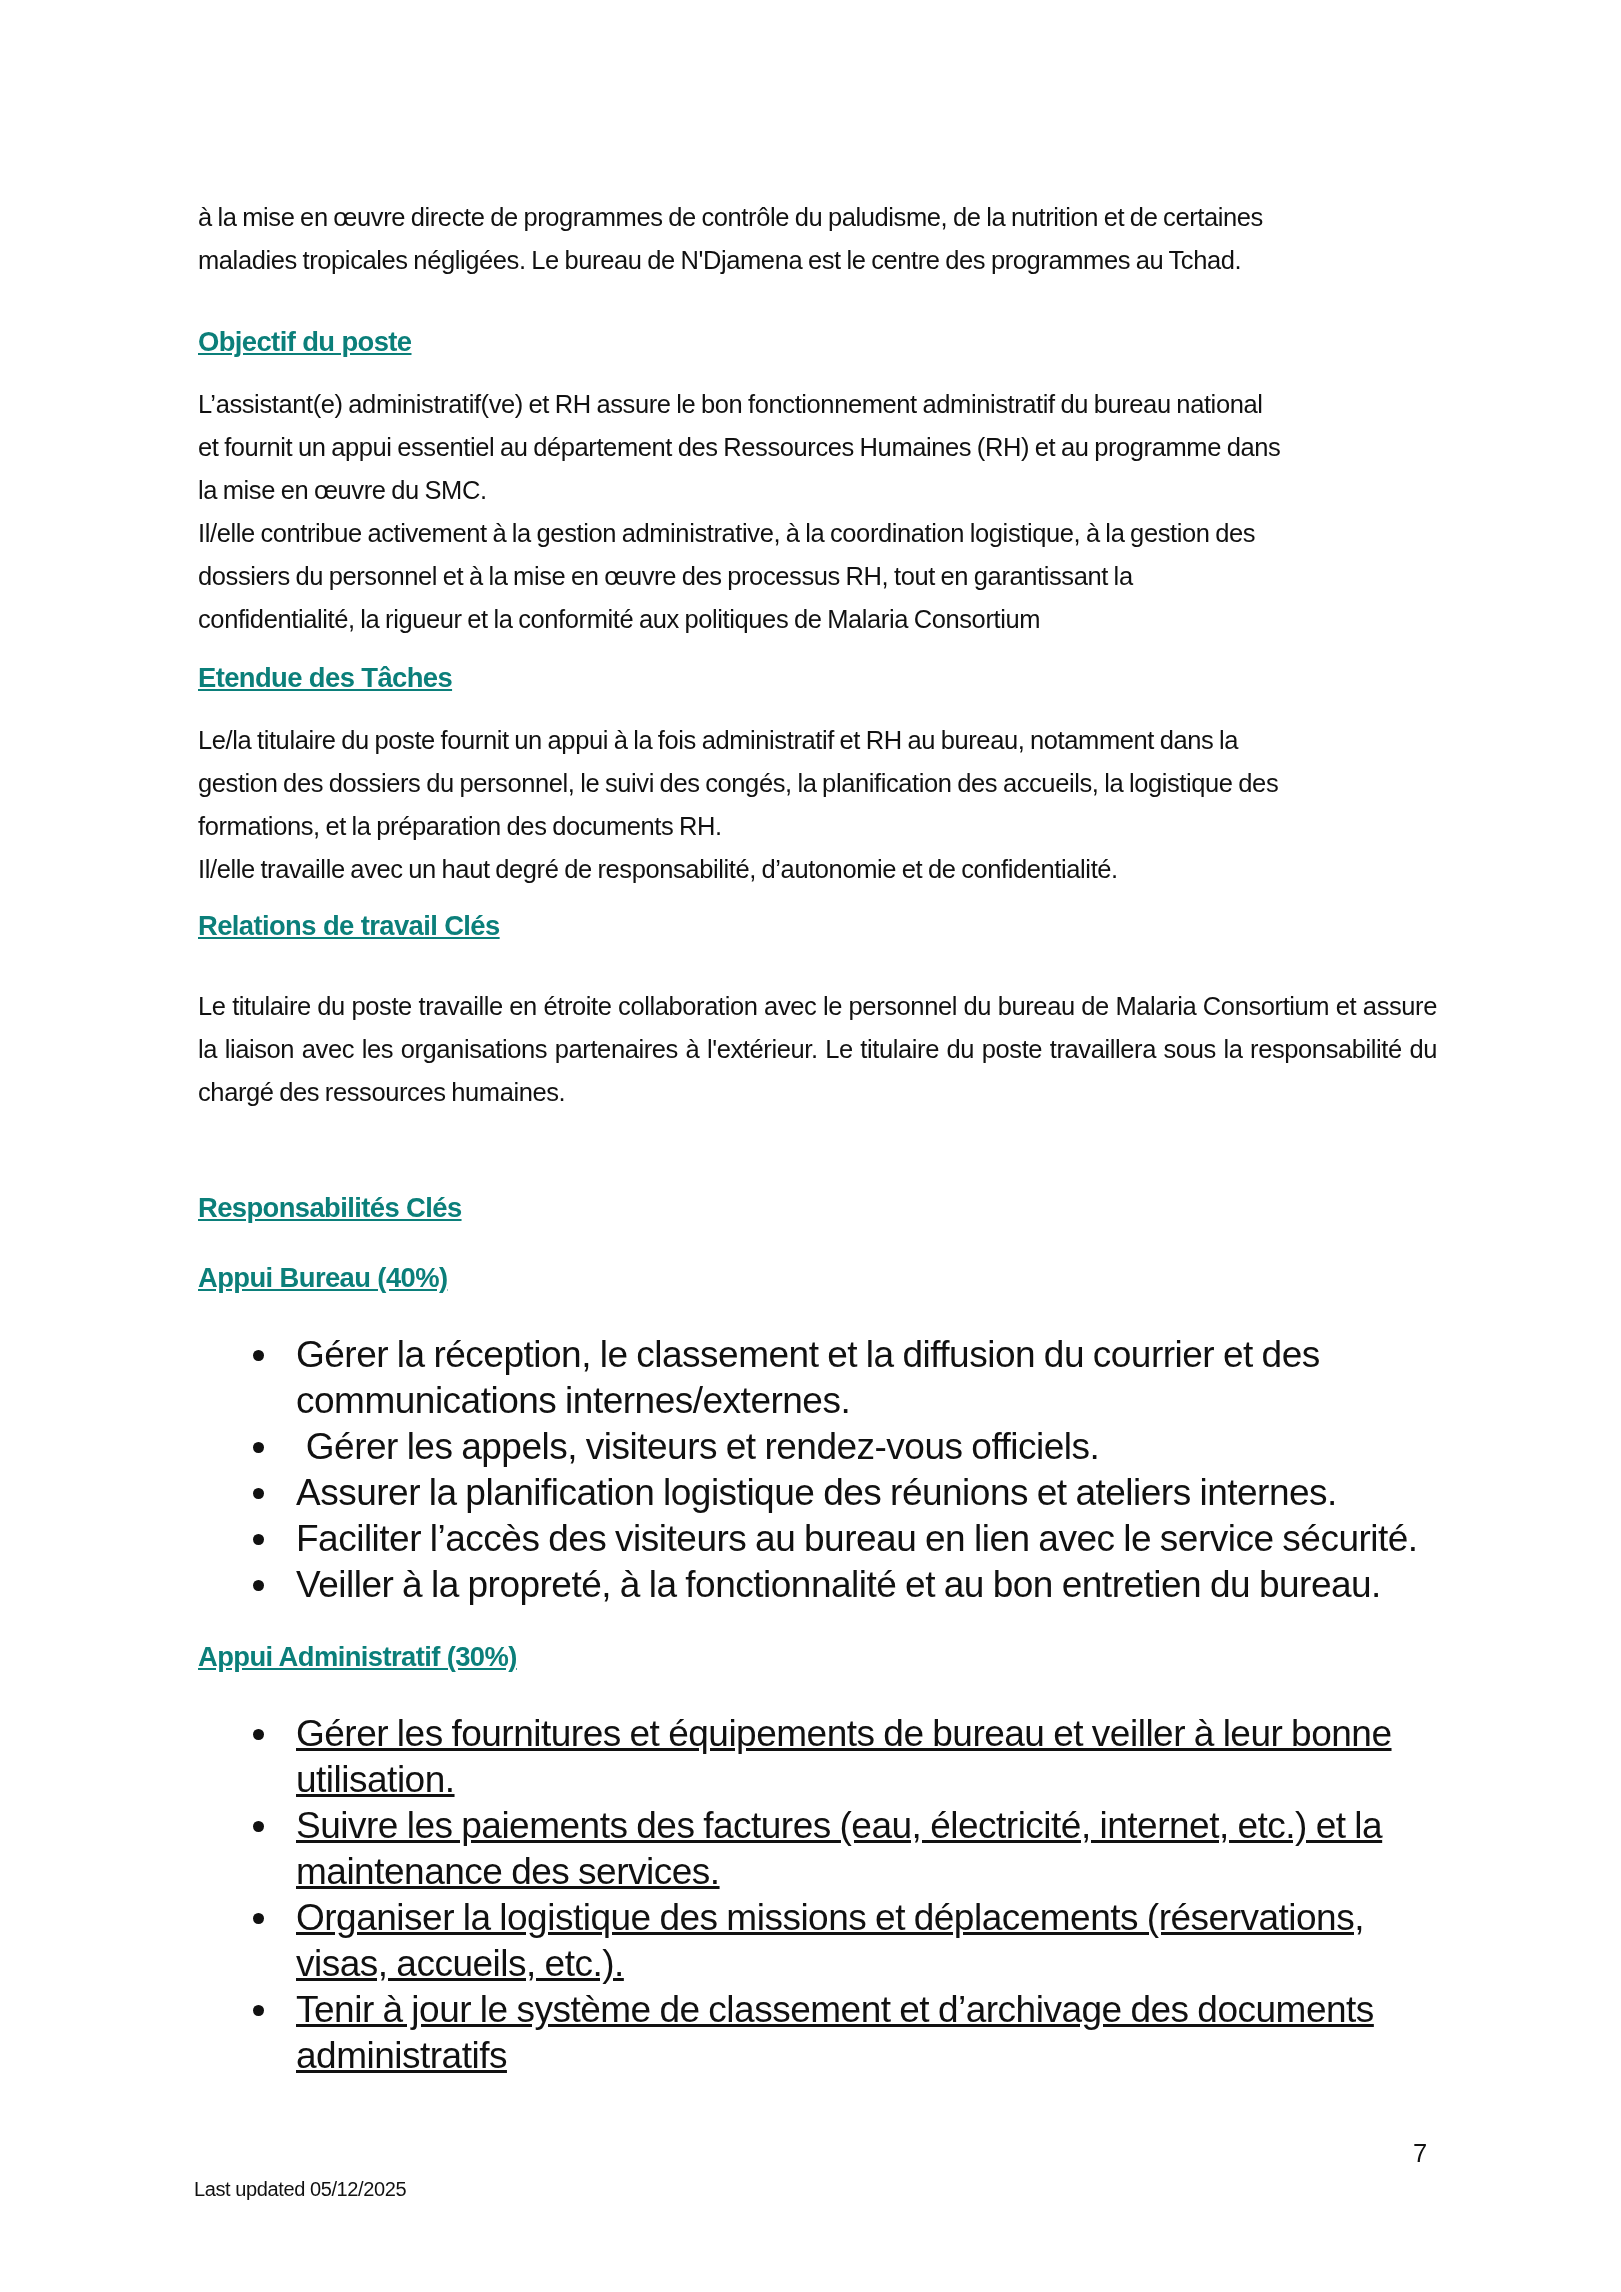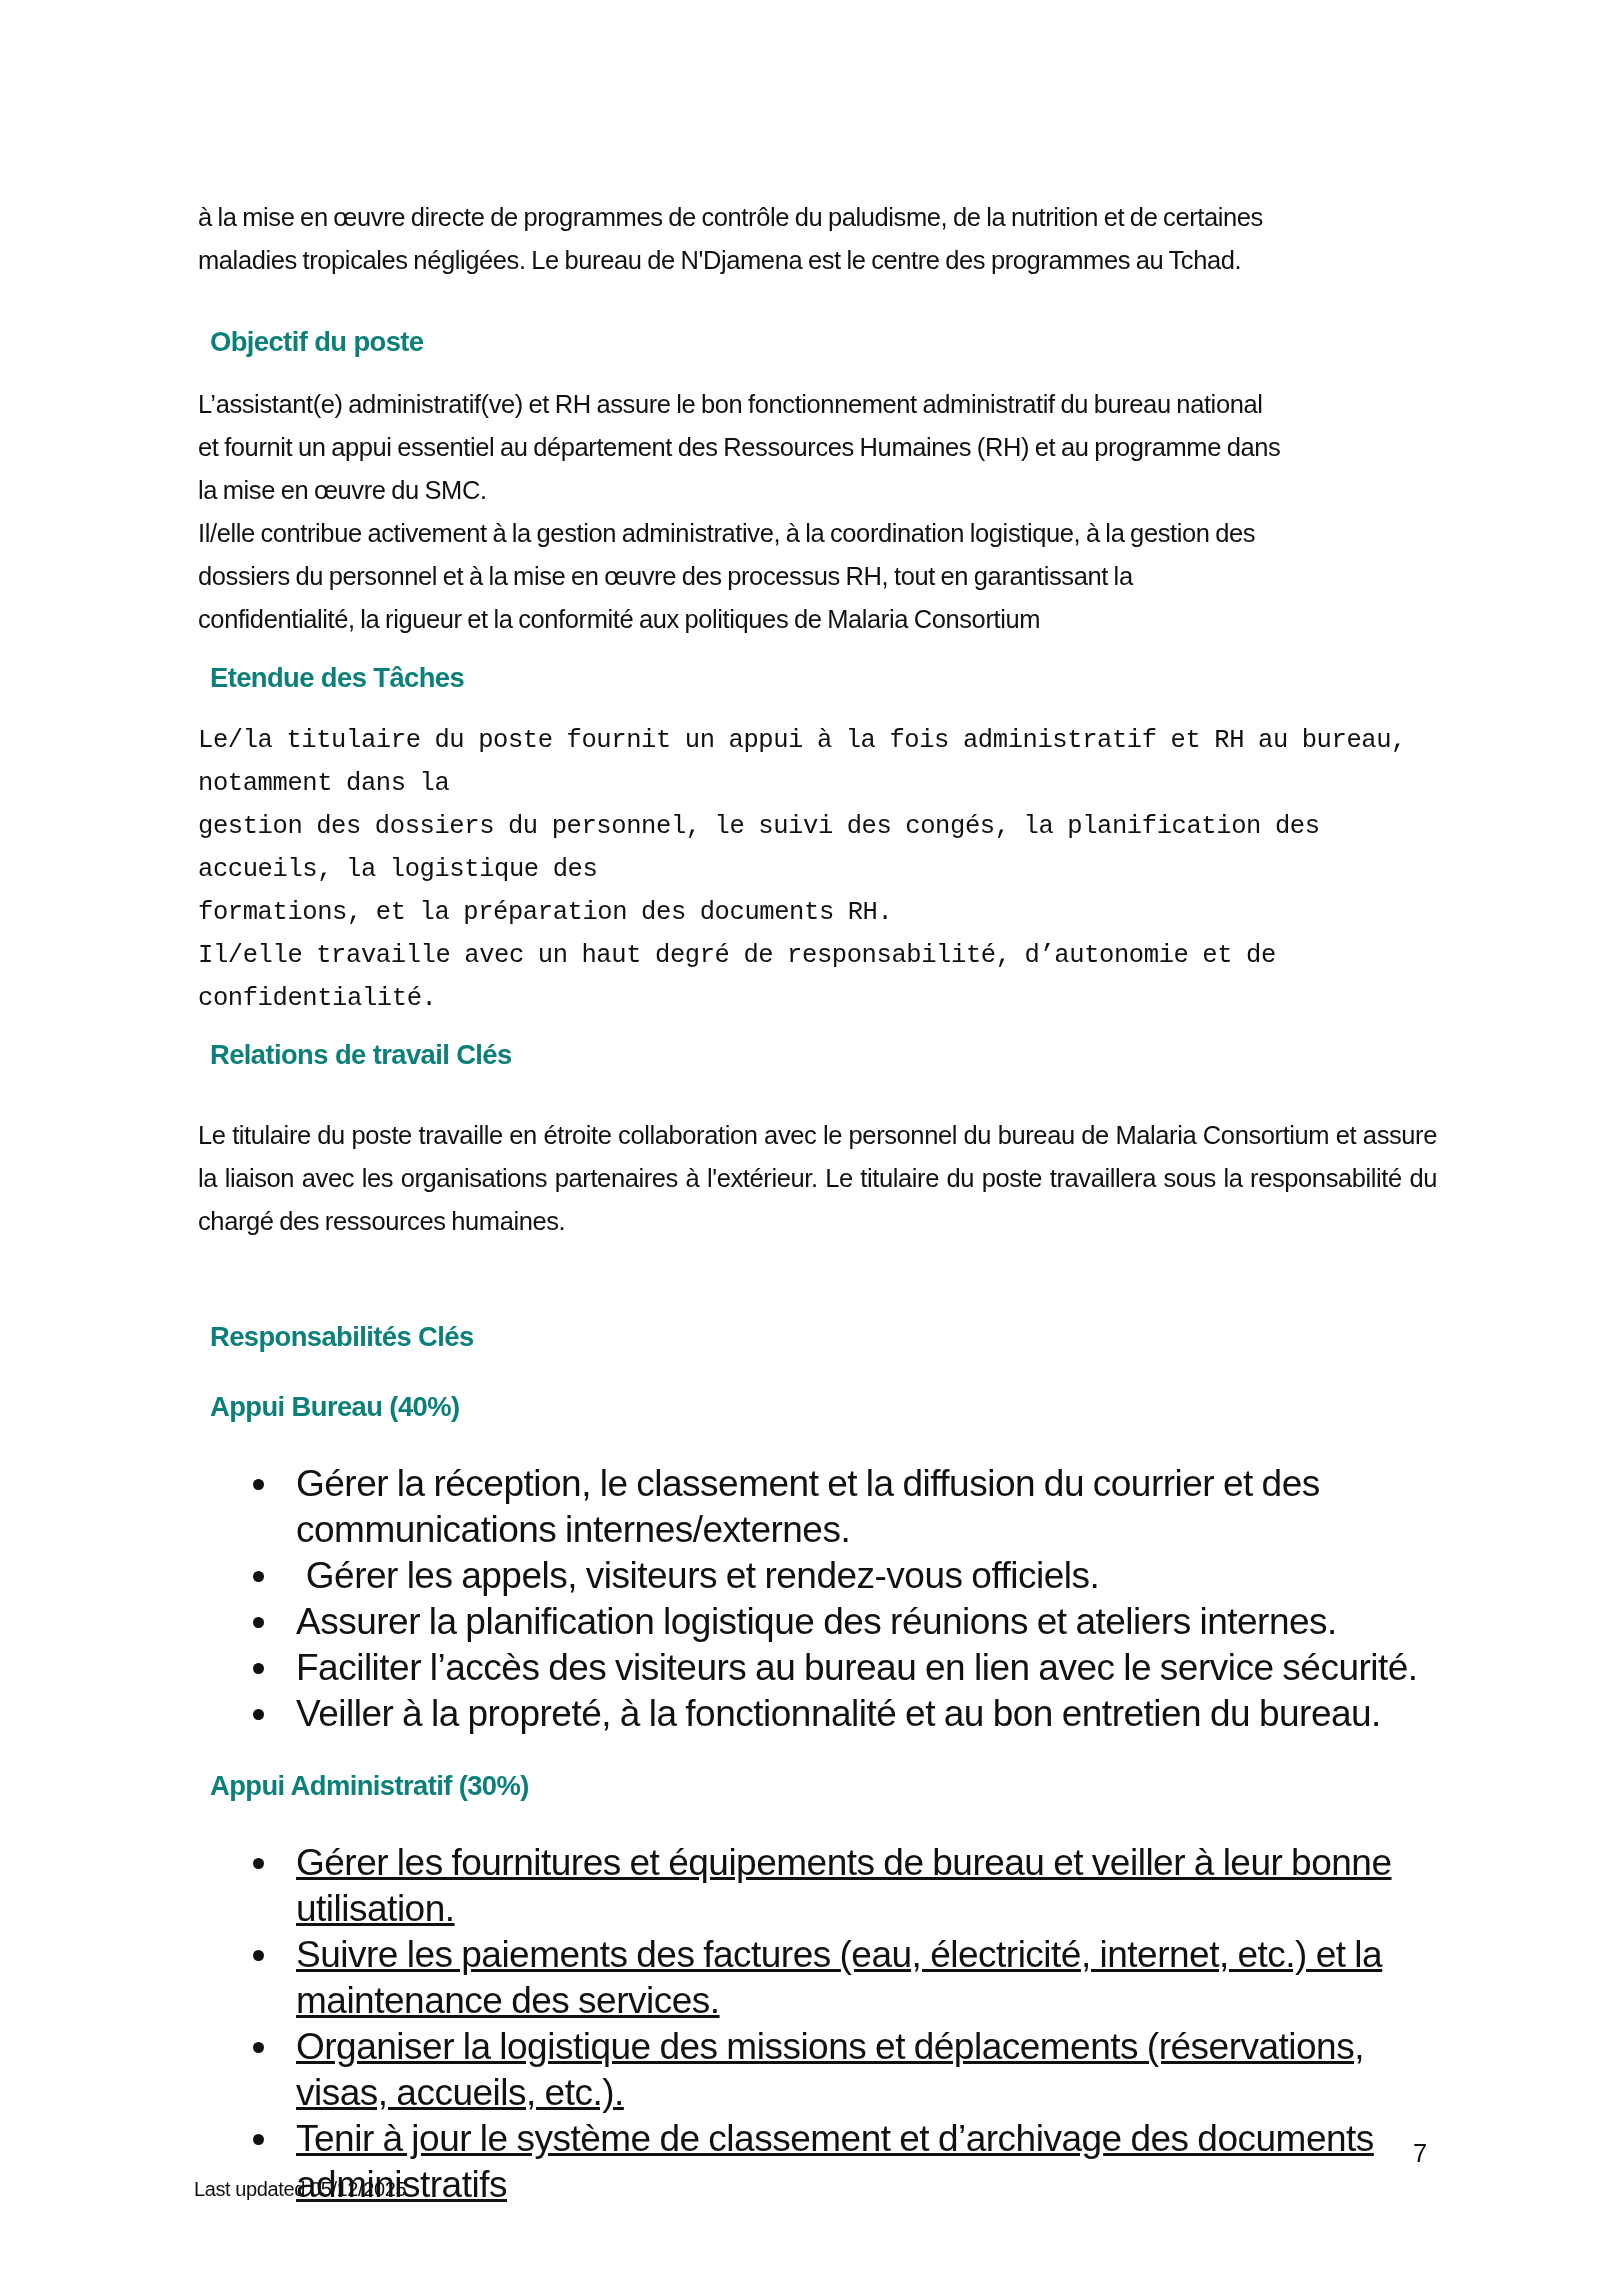--- a/index.html
+++ b/index.html
@@ -2,21 +2,21 @@
 <html><head>
 <meta charset="utf-8">
 <style>
   html, body { margin: 0; padding: 0; background: #ffffff; }
   body { width: 1621px; height: 2293px; position: relative; overflow: hidden;
          font-family: "Liberation Sans", sans-serif; color: #111; }
   .page { position: absolute; left: 0; top: 0; width: 1502px; height: 2293px; background: #fff; }
   .content { position: absolute; left: 198px; top: 196px; width: 1239px; }
   p { margin: 0; font-size: 25.5px; line-height: 43px; letter-spacing: -0.4px; word-spacing: -1px; }
   .justify { text-align: justify; }
-  h2 { margin: 12px; color: #0b7f7a; font-size: 27.4px; font-weight: bold; letter-spacing: -0.6px; line-height: 39px; }
+  h2 { margin: 0; color: #0b7f7a; font-size: 27.4px; font-weight: bold; letter-spacing: -0.6px; line-height: 39px; text-decoration: underline; }
   ul { margin: 0; padding: 0; list-style: none; }
   li { position: relative; padding-left: 98px; font-size: 37px; line-height: 46px; letter-spacing: -0.5px; word-spacing: -1px; }
   li .bullet { position: absolute; left: 55px; top: 17.6px; width: 10.8px; height: 10.8px; border-radius: 50%; background: #111; }
   .footer-page { position: absolute; left: 1413px; top: 2139px; font-size: 25.5px; }
   .footer-date { position: absolute; left: 194px; top: 2178px; font-size: 20px; letter-spacing: -0.4px; }
 </style>
 </head>
 <body>
 
 <div class="page">
@@ -31,21 +31,21 @@
     <div style="margin-top:21.6px;">
       <p>L’assistant(e) administratif(ve) et RH assure le bon fonctionnement administratif du bureau national</p>
       <p>et fournit un appui essentiel au département des Ressources Humaines (RH) et au programme dans</p>
       <p>la mise en œuvre du SMC.</p>
       <p>Il/elle contribue activement à la gestion administrative, à la coordination logistique, à la gestion des</p>
       <p>dossiers du personnel et à la mise en œuvre des processus RH, tout en garantissant la</p>
       <p>confidentialité, la rigueur et la conformité aux politiques de Malaria Consortium</p>
     </div>
 
     <h2 style="margin-top:17.6px;">Etendue des Tâches</h2>
-    <div style="margin-top:21.6px;font-family:Liberation Mono, monospace;">
+    <div style="margin-top:21.6px;">
       <p>Le/la titulaire du poste fournit un appui à la fois administratif et RH au bureau, notamment dans la</p>
       <p>gestion des dossiers du personnel, le suivi des congés, la planification des accueils, la logistique des</p>
       <p>formations, et la préparation des documents RH.</p>
       <p>Il/elle travaille avec un haut degré de responsabilité, d’autonomie et de confidentialité.</p>
     </div>
 
     <h2 style="margin-top:15.7px;">Relations de travail Clés</h2>
     <p class="justify" style="margin-top:40px;">Le titulaire du poste travaille en étroite collaboration avec le personnel du bureau de Malaria Consortium et assure la liaison avec les organisations partenaires à l'extérieur. Le titulaire du poste travaillera sous la responsabilité du chargé des ressources humaines.</p>
 
     <h2 style="margin-top:74px;">Responsabilités Clés</h2>

